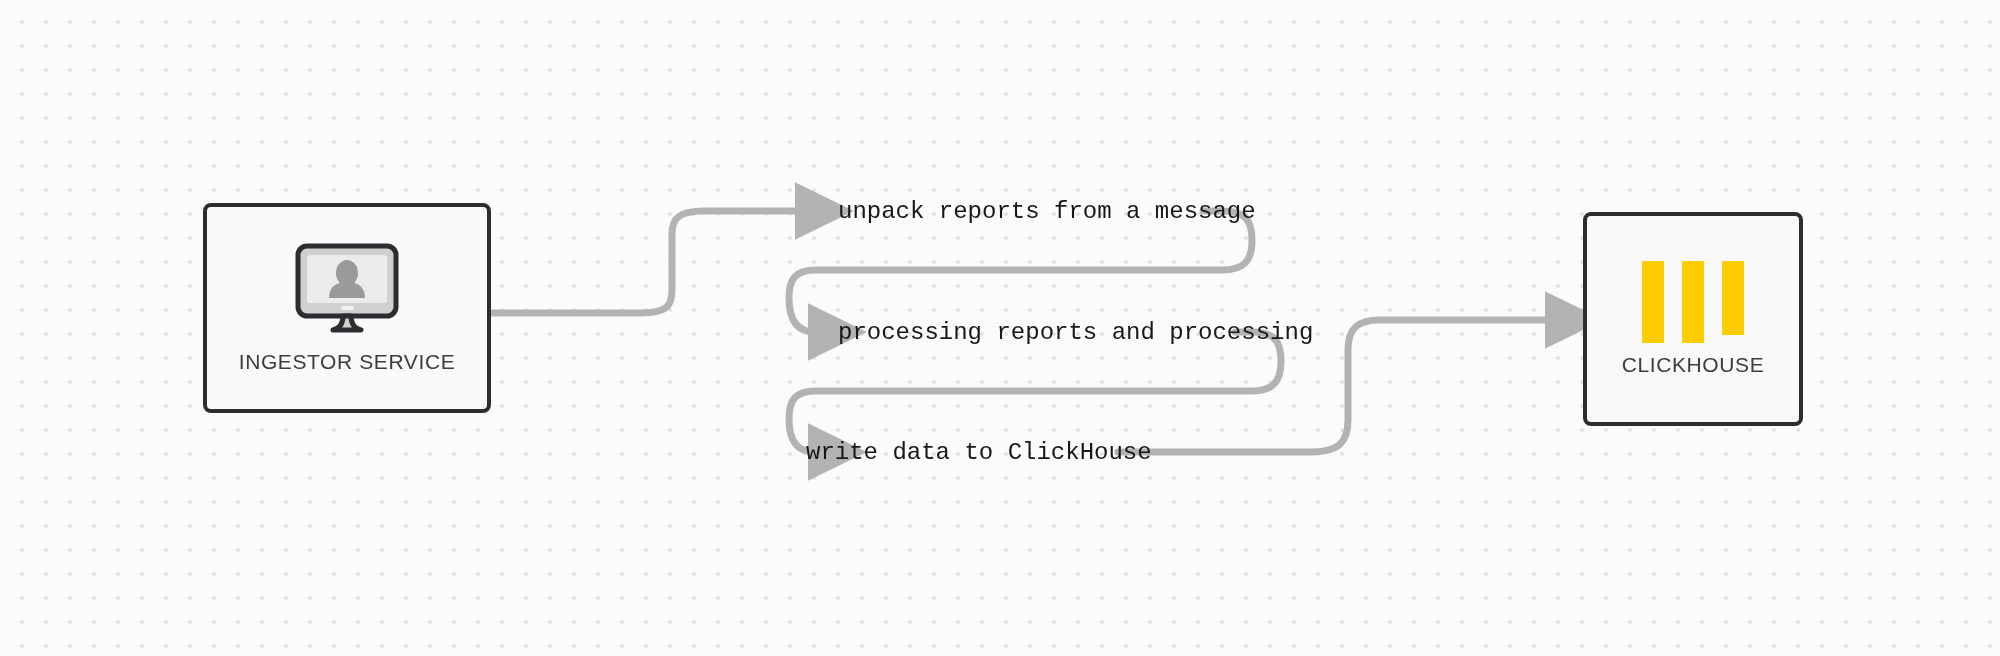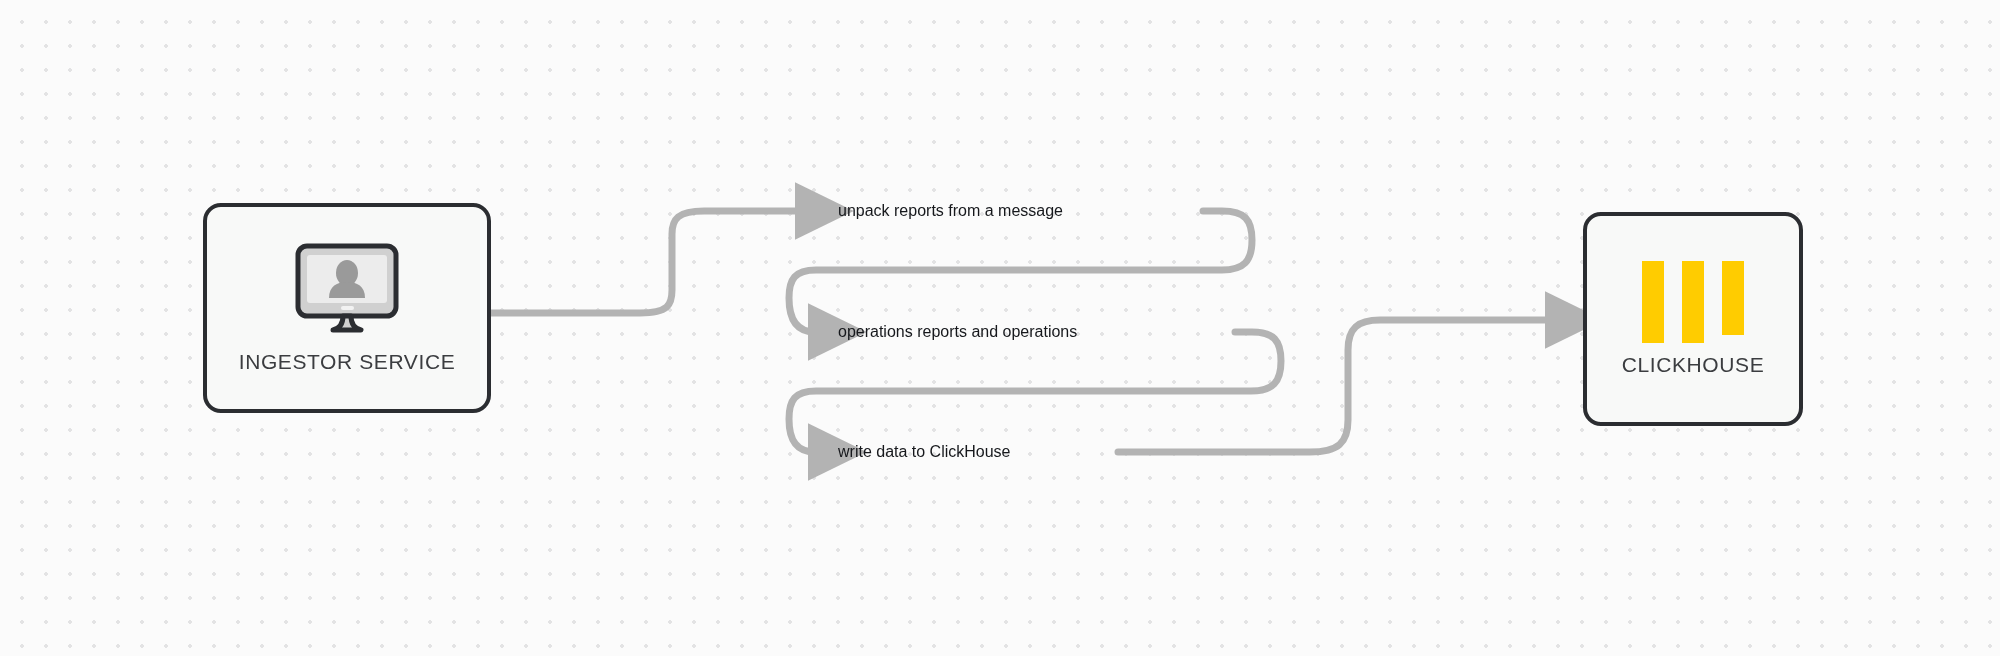--- a/index.html
+++ b/index.html
@@ -23,21 +23,21 @@
     left: 0;
     top: 0;
     width: 2000px;
     height: 656px;
   }
   .node {
     position: absolute;
     box-sizing: border-box;
     background: #f8f9f8;
     border: 4px solid #2b2d31;
-    border-radius: 18px;
+    border-radius: 8px;
     display: flex;
     flex-direction: column;
     align-items: center;
     justify-content: center;
   }
   #node-ingestor {
     left: 203px;
     top: 203px;
     width: 288px;
     height: 210px;
@@ -64,27 +64,28 @@
   }
   .ch-bar {
     width: 22px;
     height: 82px;
     background: #ffcc00;
   }
   .ch-bar.short { height: 74px; align-self: flex-start; }
   .edge-label {
     position: absolute;
     color: #16181c;
-    font-size: 16px;
+    font-size: 24px;
     white-space: nowrap;
     transform: translateY(-50%);
+    font-family: Liberation Mono, monospace;
   }
   #label-0 { left: 838px; top: 211px; }
   #label-1 { left: 838px; top: 332px; }
-  #label-2 { left: 838px; top: 452px; }
+  #label-2 { left: 806px; top: 452px; }
 </style>
 </head>
 <body>
 
 <div id="canvas">
 
   <svg id="wires" viewBox="0 0 2000 656" xmlns="http://www.w3.org/2000/svg">
     <defs>
       <marker id="arrowGray" markerWidth="9" markerHeight="9" refX="1" refY="4.5" orient="auto" markerUnits="strokeWidth">
         <path d="M0,0.4 L8.4,4.5 L0,8.6 Z" fill="#b3b3b3"></path>
@@ -125,16 +126,16 @@
   <div class="node" id="node-clickhouse">
     <span class="ch-bars">
       <span class="ch-bar"></span>
       <span class="ch-bar"></span>
       <span class="ch-bar short"></span>
     </span>
     <span class="node-label">CLICKHOUSE</span>
   </div>
 
   <div class="edge-label" id="label-0">unpack reports from a message</div>
-  <div class="edge-label" id="label-1">operations reports and operations</div>
+  <div class="edge-label" id="label-1">processing reports and processing</div>
   <div class="edge-label" id="label-2">write data to ClickHouse</div>
 
 </div>
 
 </body></html>

